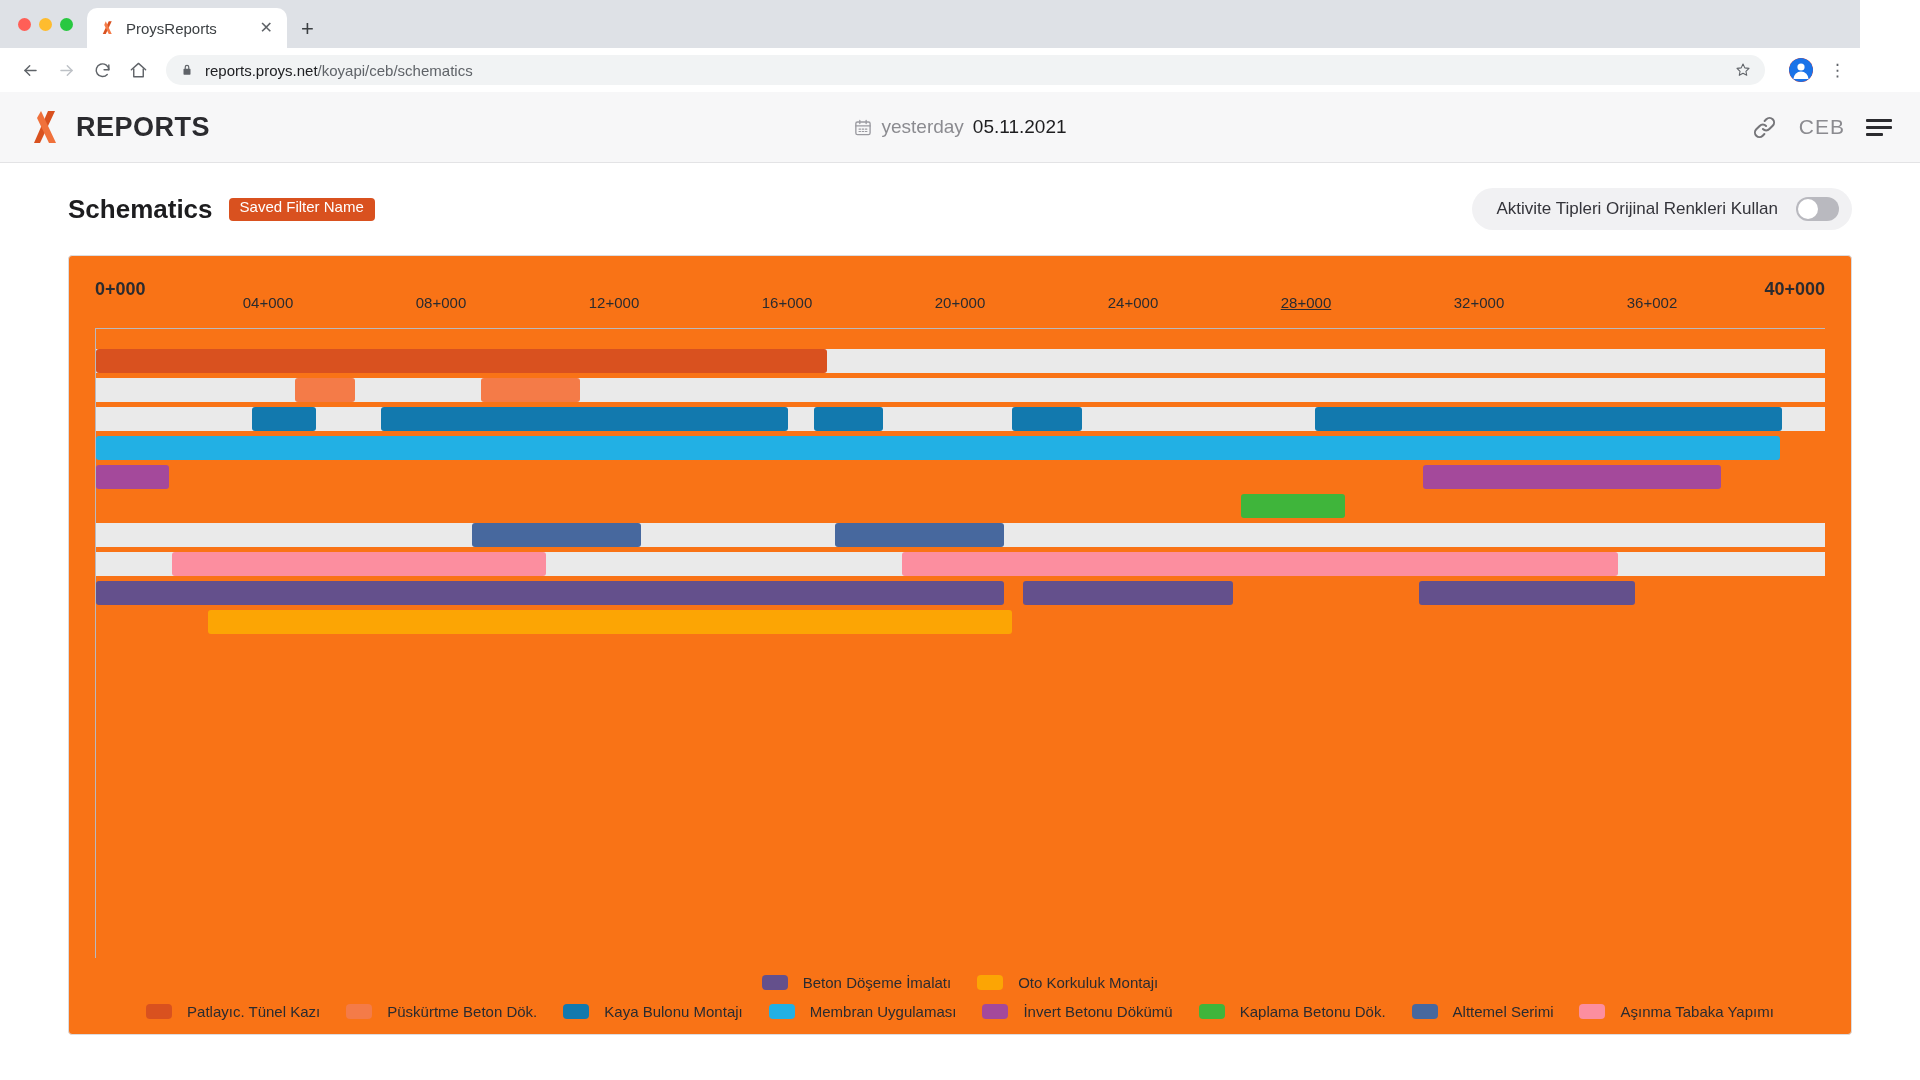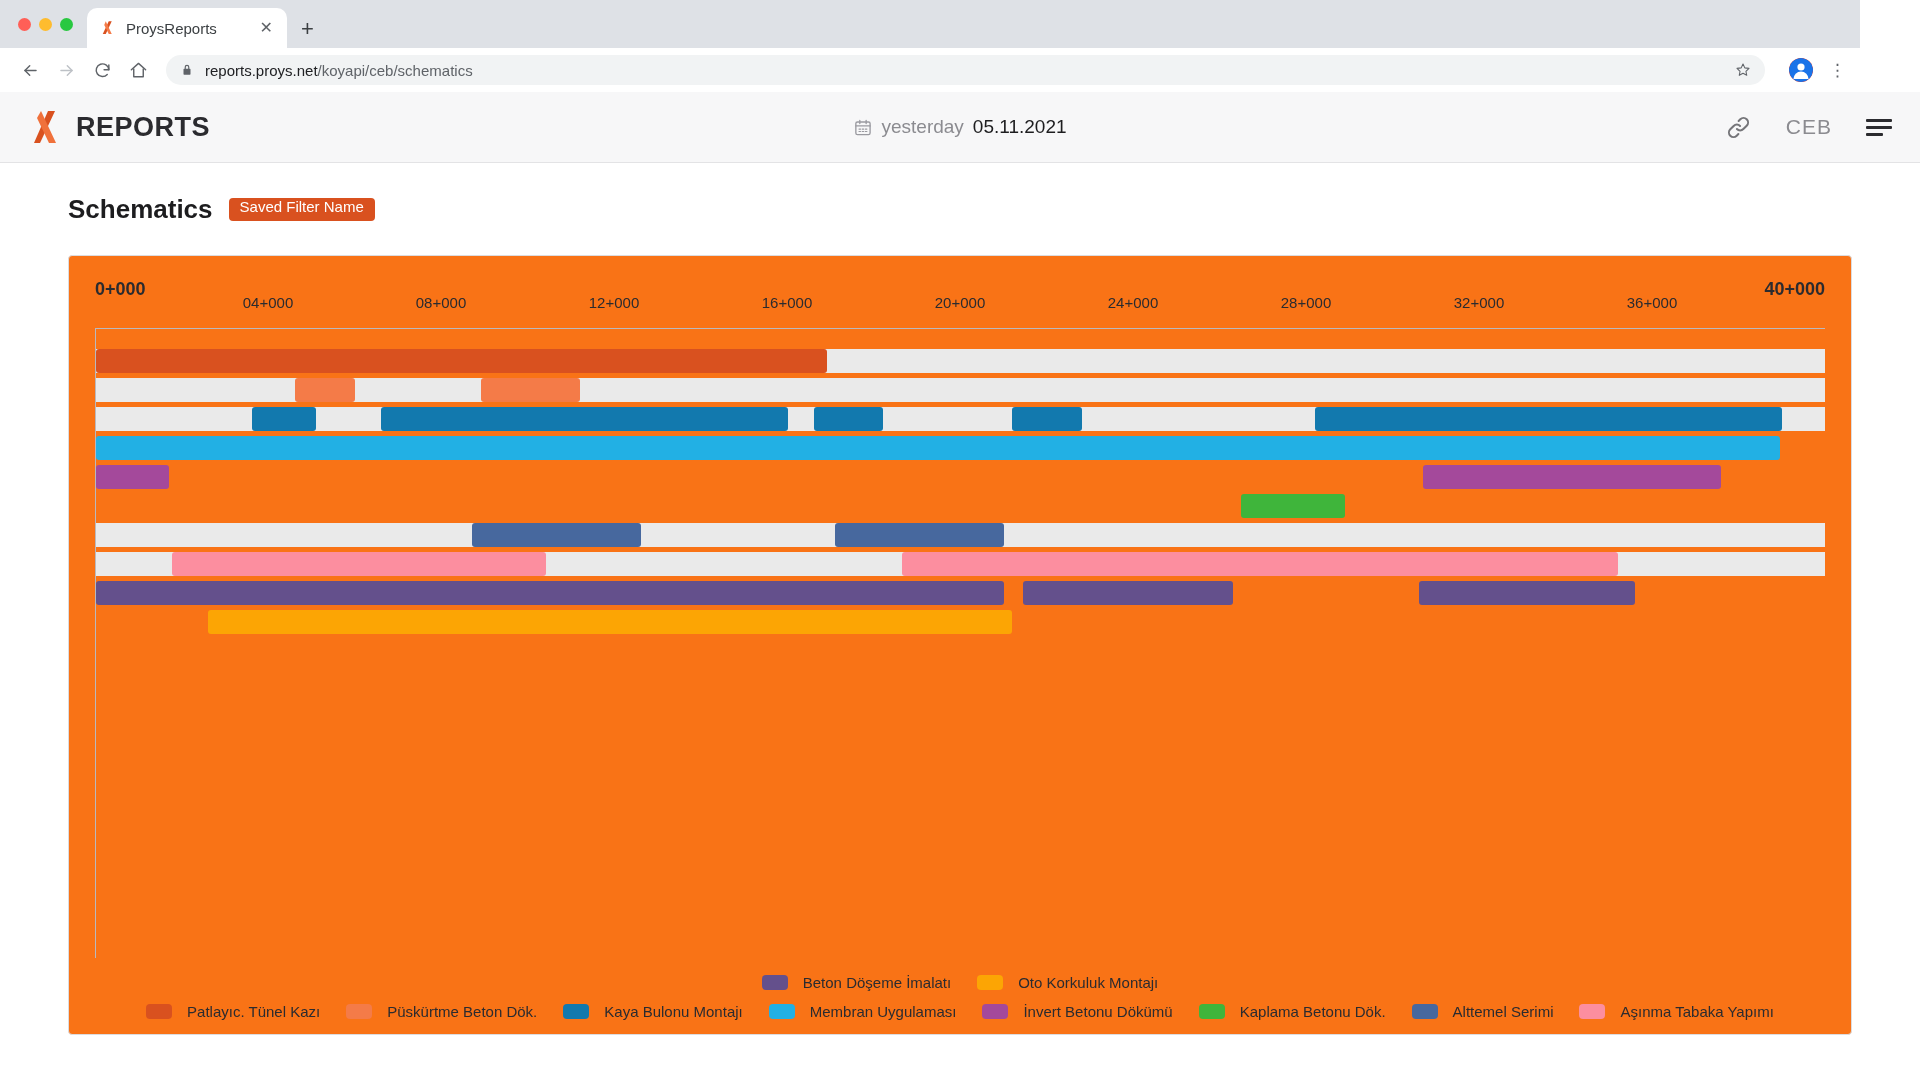--- a/index.html
+++ b/index.html
@@ -71,21 +71,21 @@
   #brand-title {
     font-size: 27px; font-weight: bold; color: #2b2b2f; letter-spacing: 0.5px;
   }
   #header-date {
     position: absolute; left: 50%; transform: translateX(-50%);
     display: flex; align-items: center; gap: 9px; font-size: 19px;
   }
   #date-label { color: #8b8b90; }
   #date-value { color: #1d1d1f; }
   #header-actions {
-    margin-left: auto; display: flex; align-items: center; gap: 34px;
+    margin-left: auto; display: flex; align-items: center; gap: 21px;
   }
   #link-icon { color: #757579; cursor: pointer; display:flex;}
   #org-code { font-size: 21px; color: #8b8b90; letter-spacing: 1px; cursor: pointer; }
   #hamburger { cursor: pointer; display: flex; flex-direction: column; gap: 4px; width: 26px; }
   #hamburger span { height: 3px; background: #2b2b2f; border-radius: 1px; display:block;}
   #hamburger span:nth-child(1){ width: 26px; }
   #hamburger span:nth-child(2){ width: 26px; }
   #hamburger span:nth-child(3){ width: 17px; }
 
   
@@ -257,34 +257,40 @@
       <span></span>
     </span>
   </div>
 </div>
 
 <div id="page-body">
 
   <div id="page-titlebar">
     <span id="page-title">Schematics</span>
     <span id="saved-filter-badge">Saved Filter Name</span>
+    <div id="color-toggle-wrap">
+      <span id="color-toggle-label">Aktivite Tipleri Orijinal Renkleri Kullan</span>
+      <span id="color-toggle">
+        <span class="knob"></span>
+      </span>
+    </div>
   </div>
 
   <div id="chart-card">
     <div id="axis-area">
         <span class="axis-tick endpoint first" style="left: 0%;">0+000</span>
         <span class="axis-tick" style="left: 10%;">04+000</span>
         <span class="axis-tick" style="left: 20%;">08+000</span>
         <span class="axis-tick" style="left: 30%;">12+000</span>
         <span class="axis-tick" style="left: 40%;">16+000</span>
         <span class="axis-tick" style="left: 50%;">20+000</span>
         <span class="axis-tick" style="left: 60%;">24+000</span>
-        <span class="axis-tick" style="left: 70%;">28+000</span>
+        <span class="axis-tick" style="left: 70%; text-decoration: underline;">28+000</span>
         <span class="axis-tick" style="left: 80%;">32+000</span>
-        <span class="axis-tick" style="left: 90%;">36+000</span>
+        <span class="axis-tick" style="left: 90%;">36+002</span>
         <span class="axis-tick endpoint last" style="left: 100%;">40+000</span>
       </div>
     <div id="plot">
         <div class="track" style="top: 20px;"></div>
         <div class="bar" title="Patlayıc. Tünel Kazı" style="top: 20px; left: 0%; width: 42.25%; background: rgb(217, 81, 31);"></div>
         <div class="track" style="top: 49px;"></div>
         <div class="bar" title="Püskürtme Beton Dök." style="top: 49px; left: 11.5%; width: 3.5%; background: rgb(244, 123, 72);"></div>
         <div class="bar" title="Püskürtme Beton Dök." style="top: 49px; left: 22.25%; width: 5.75%; background: rgb(244, 123, 72);"></div>
         <div class="track" style="top: 78px;"></div>
         <div class="bar" title="Kaya Bulonu Montajı" style="top: 78px; left: 9%; width: 3.75%; background: rgb(18, 121, 174);"></div>

